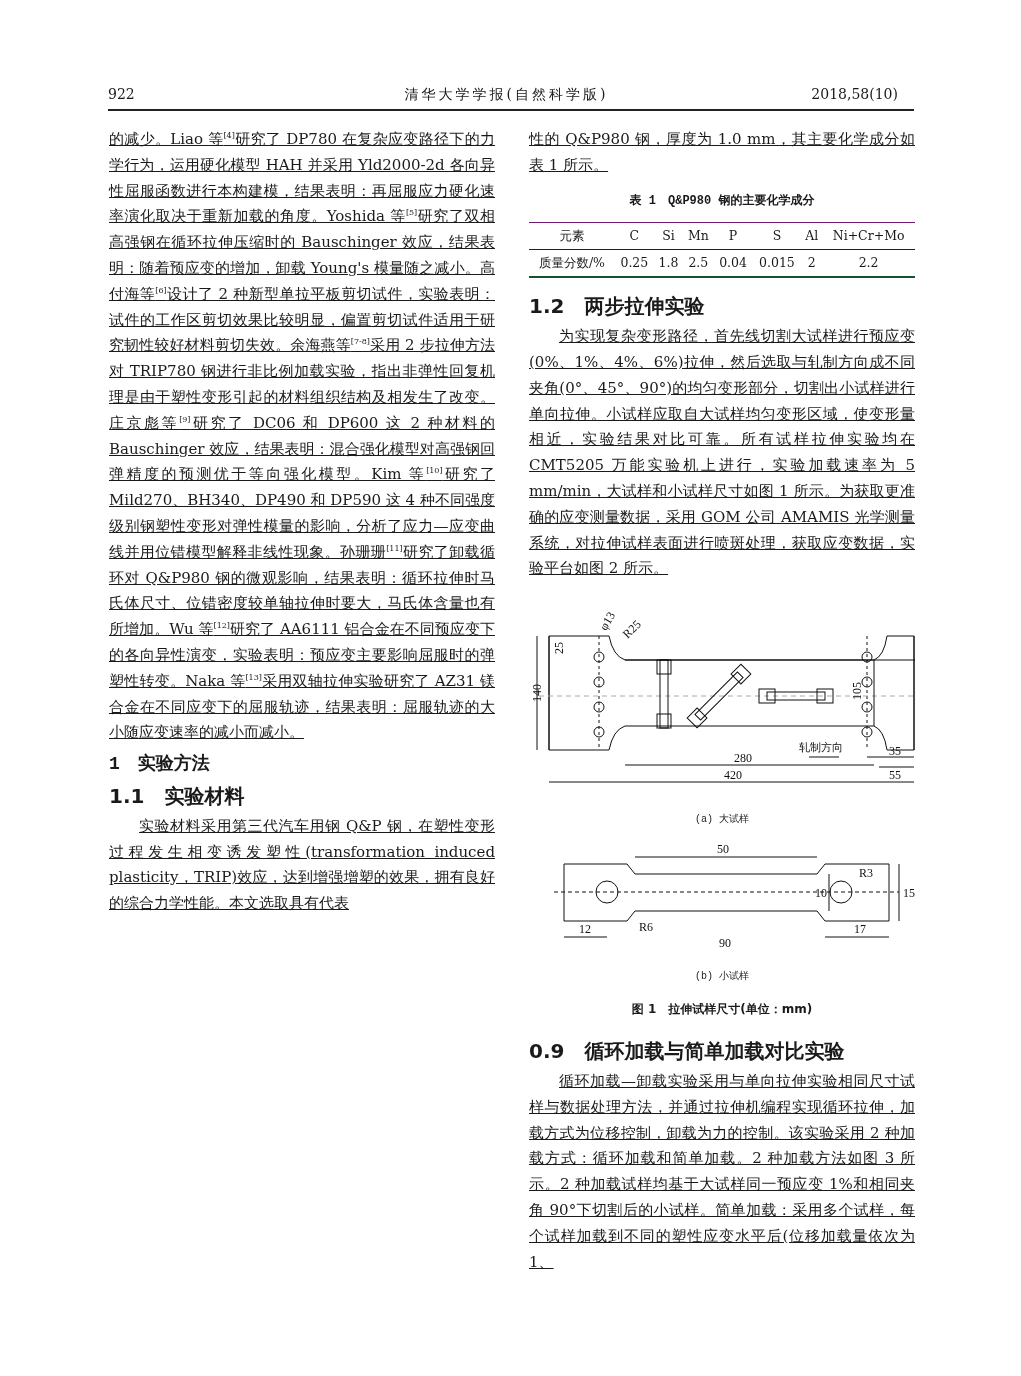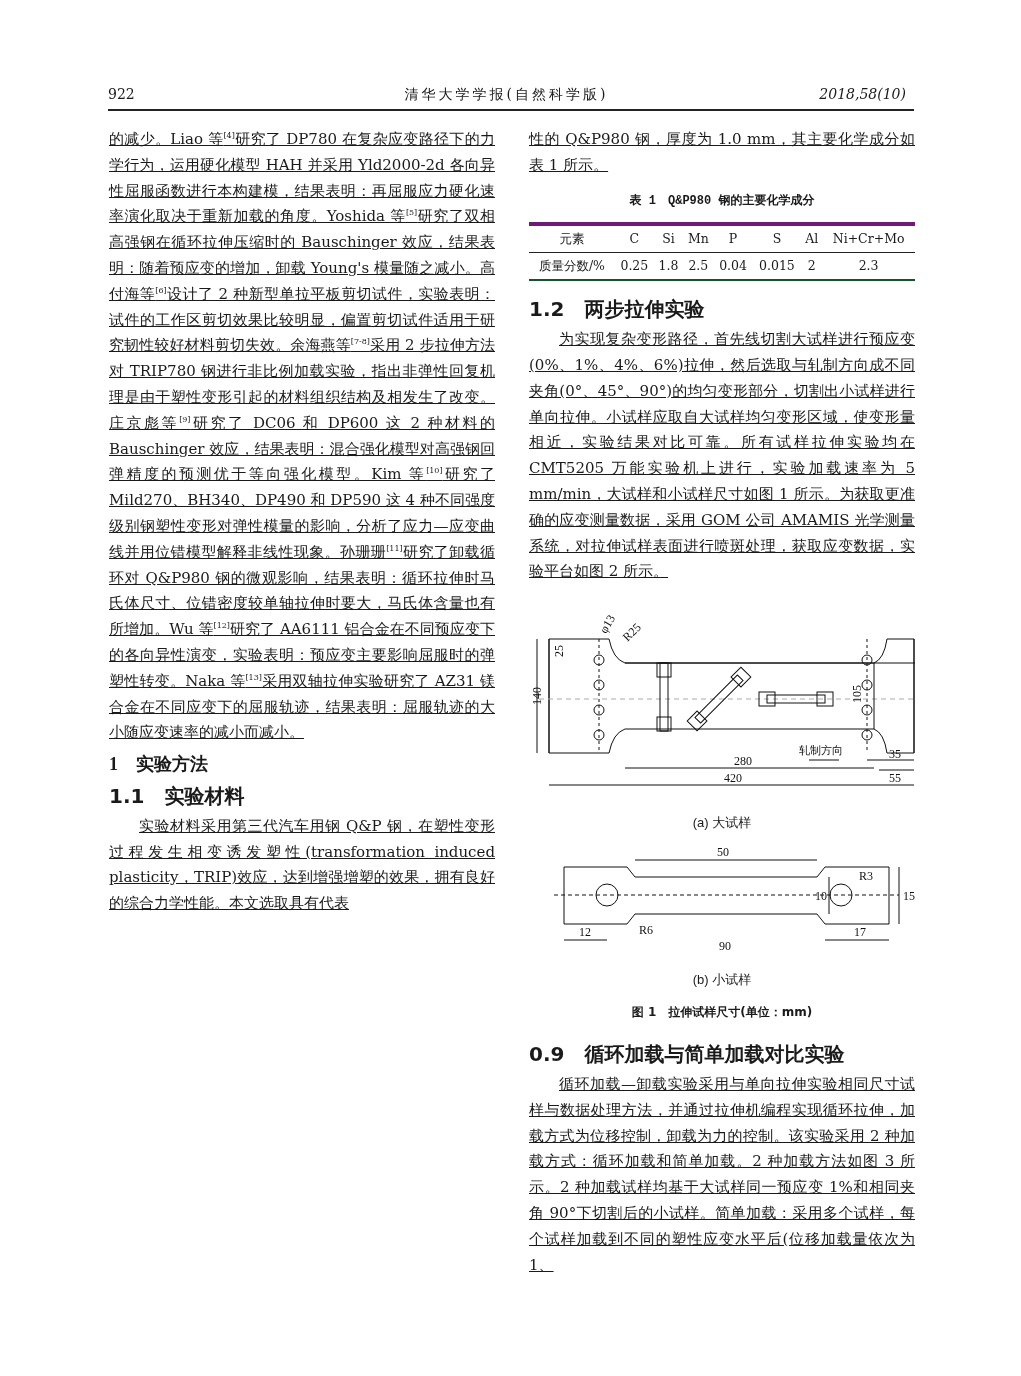--- a/index.html
+++ b/index.html
@@ -1,37 +1,37 @@
 <!DOCTYPE html>
 <html><head>
 <meta charset="utf-8">
 <style>
   html,body{margin:0;padding:0;background:#fff;}
   body{width:1021px;height:1376px;position:relative;overflow:hidden;
        font-family:"DejaVu Serif","Liberation Serif",serif;color:#1a1a1a;}
   .hdr{position:absolute;left:108px;top:84px;width:806px;height:22px;font-size:14px;}
   .hdr .l{position:absolute;left:0;top:2px;}
   .hdr .c{position:absolute;left:0;right:9px;text-align:center;top:2px;letter-spacing:3px;}
-  .hdr .r{position:absolute;right:8px;top:2px;font-style:italic;}
+  .hdr .r{position:absolute;right:16px;top:2px;}
   .hdr-rule{position:absolute;left:108px;top:109px;width:806px;height:2px;background:#222;}
   .col{position:absolute;width:386px;font-size:15px;line-height:25.8px;text-align:justify;}
   .col.left{left:109px;top:127px;}
   .col.right{left:529px;top:127px;}
   .col p{margin:0;text-decoration:underline;}
   .col p.ind{text-indent:2em;}
   sup{font-size:8px;vertical-align:6px;line-height:0;}
-  h2{margin:6px 0 6px;font-size:18px;font-weight:bold;font-family:Liberation Serif, serif;}
+  h2{margin:6px 0 6px;font-size:18px;font-weight:bold;font-family:Liberation Mono, monospace;}
   h3{margin:6px 0 4px;font-size:20px;font-weight:bold;font-family:"DejaVu Sans","Liberation Sans",sans-serif;}
   .tcap{text-align:center;font-size:12px;font-weight:bold;margin:10px 0 8px;font-family:Liberation Mono, monospace;}
   table{border-collapse:collapse;width:100%;font-size:12.5px;}
   table th,table td{font-weight:normal;text-align:center;padding:4px 2px;line-height:18px;}
-  table thead tr{border-top:4px solid #701a75;border-bottom:1px solid #222;}
+  table thead tr{border-top:1px solid #701a75;border-bottom:1px solid #222;}
   table tbody tr{border-bottom:2px solid #14532d;}
   .fig{margin-top:30px;}
-  .figcap{text-align:center;font-size:13px;font-family:Liberation Sans, sans-serif;margin:6px 0;}
+  .figcap{text-align:center;font-size:10px;font-family:Liberation Mono, monospace;margin:6px 0;}
   .figtitle{text-align:center;font-size:12px;font-weight:bold;font-family:"DejaVu Sans","Liberation Sans",sans-serif;margin:8px 0 16px;}
   svg text{font-family:"Liberation Serif","DejaVu Serif",serif;font-size:12px;fill:#111;}
 </style>
 </head>
 <body>
 
 <div class="hdr">
   <span class="l">922</span>
   <span class="c">清华大学学报(自然科学版)</span>
   <span class="r">2018,58(10)</span>
@@ -63,21 +63,21 @@
       </thead>
     <tbody>
         <tr id="tbody-row">
           <td>质量分数/%</td>
           <td>0.25</td>
           <td>1.8</td>
           <td>2.5</td>
           <td>0.04</td>
           <td>0.015</td>
           <td>2</td>
-          <td>2.3</td>
+          <td>2.2</td>
         </tr>
       </tbody>
   </table>
   <h3 style="margin-top:16px">1.2　两步拉伸实验</h3>
   <p class="ind">为实现复杂变形路径，首先线切割大试样进行预应变(0%、1%、4%、6%)拉伸，然后选取与轧制方向成不同夹角(0°、45°、90°)的均匀变形部分，切割出小试样进行单向拉伸。小试样应取自大试样均匀变形区域，使变形量相近，实验结果对比可靠。所有试样拉伸实验均在 CMT5205 万能实验机上进行，实验加载速率为 5 mm/min，大试样和小试样尺寸如图 1 所示。为获取更准确的应变测量数据，采用 GOM 公司 AMAMIS 光学测量系统，对拉伸试样表面进行喷斑处理，获取应变数据，实验平台如图 2 所示。</p>
 
   <div class="fig">
     <svg width="386" height="180" viewBox="0 0 386 180">
       <g stroke="#111" fill="none" stroke-width="1">
 

